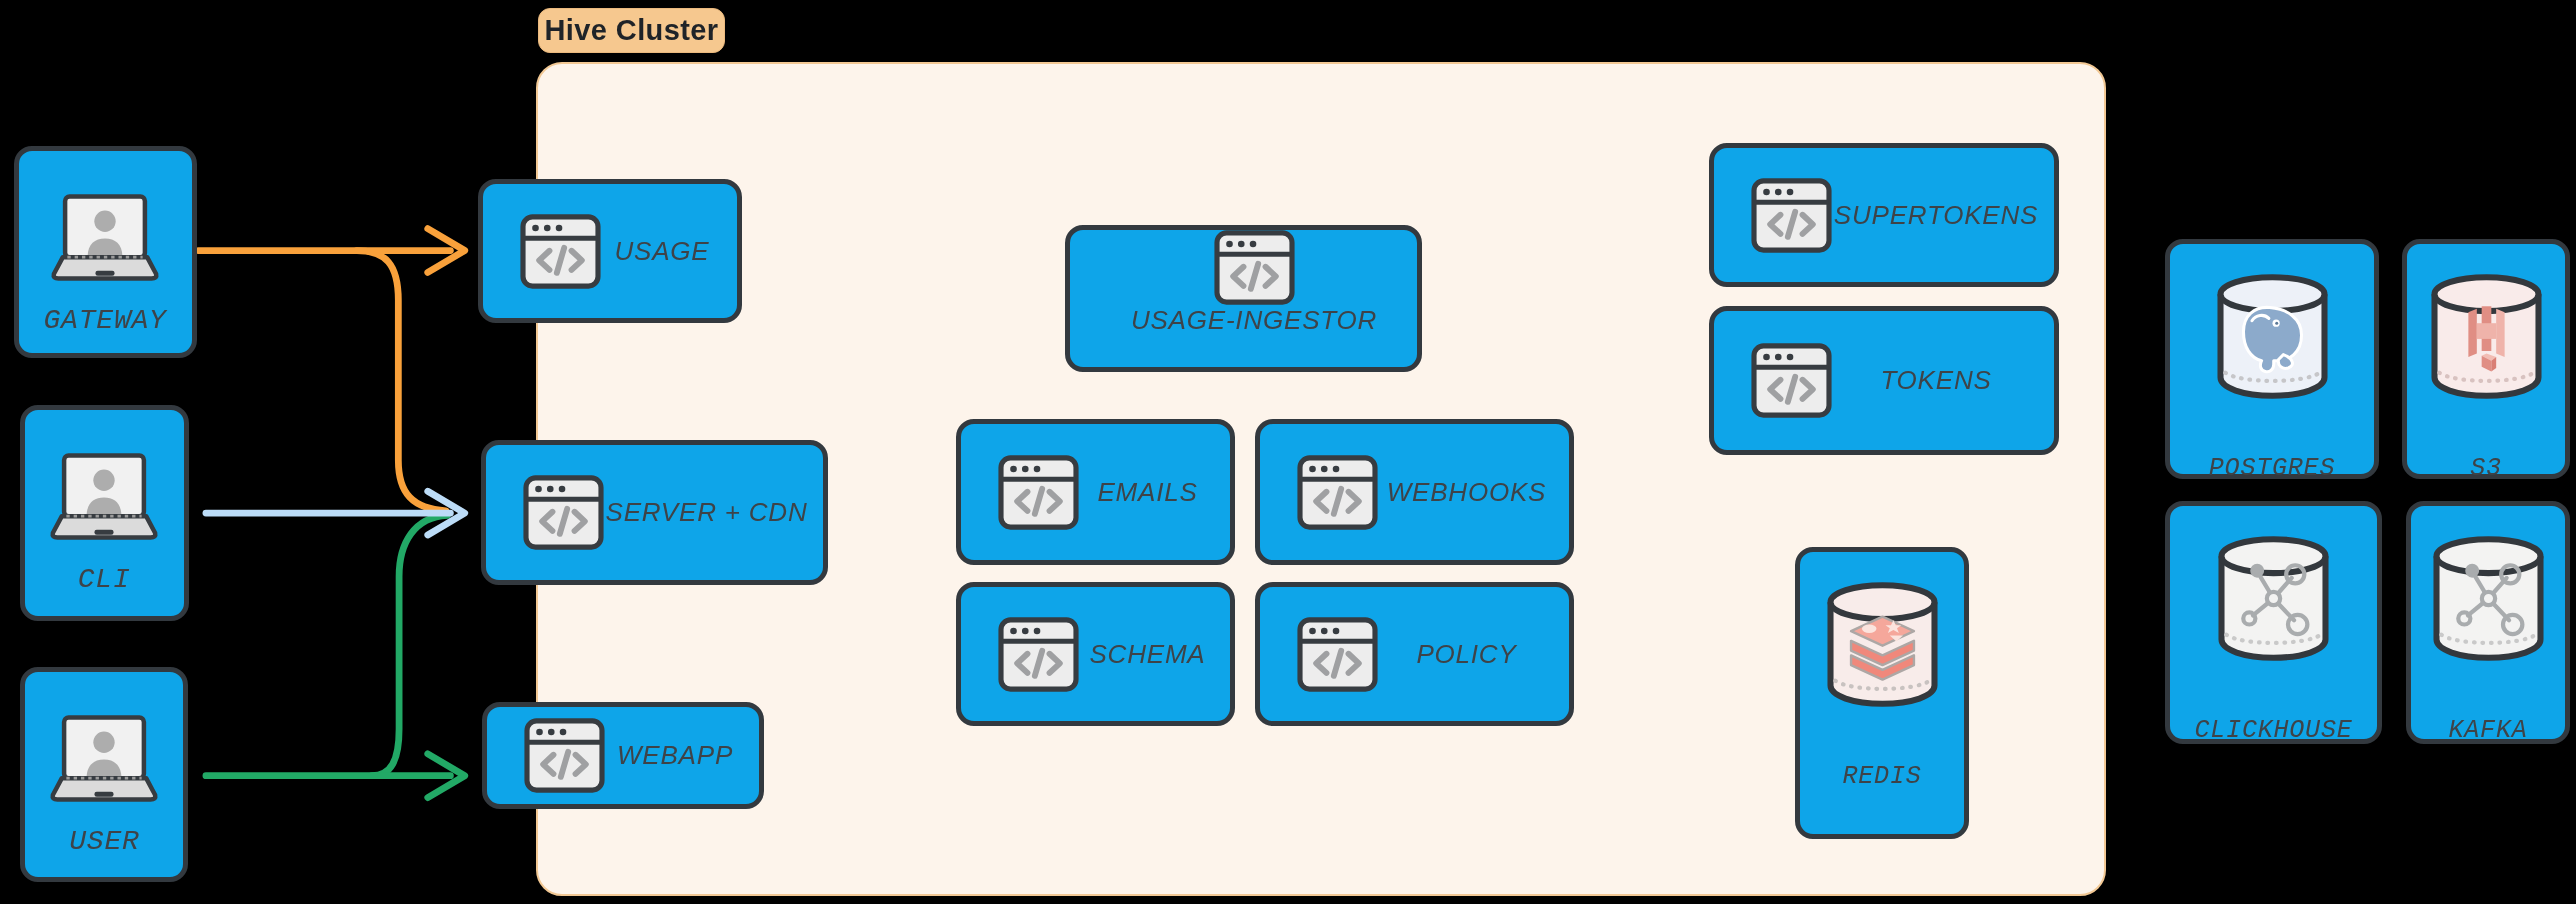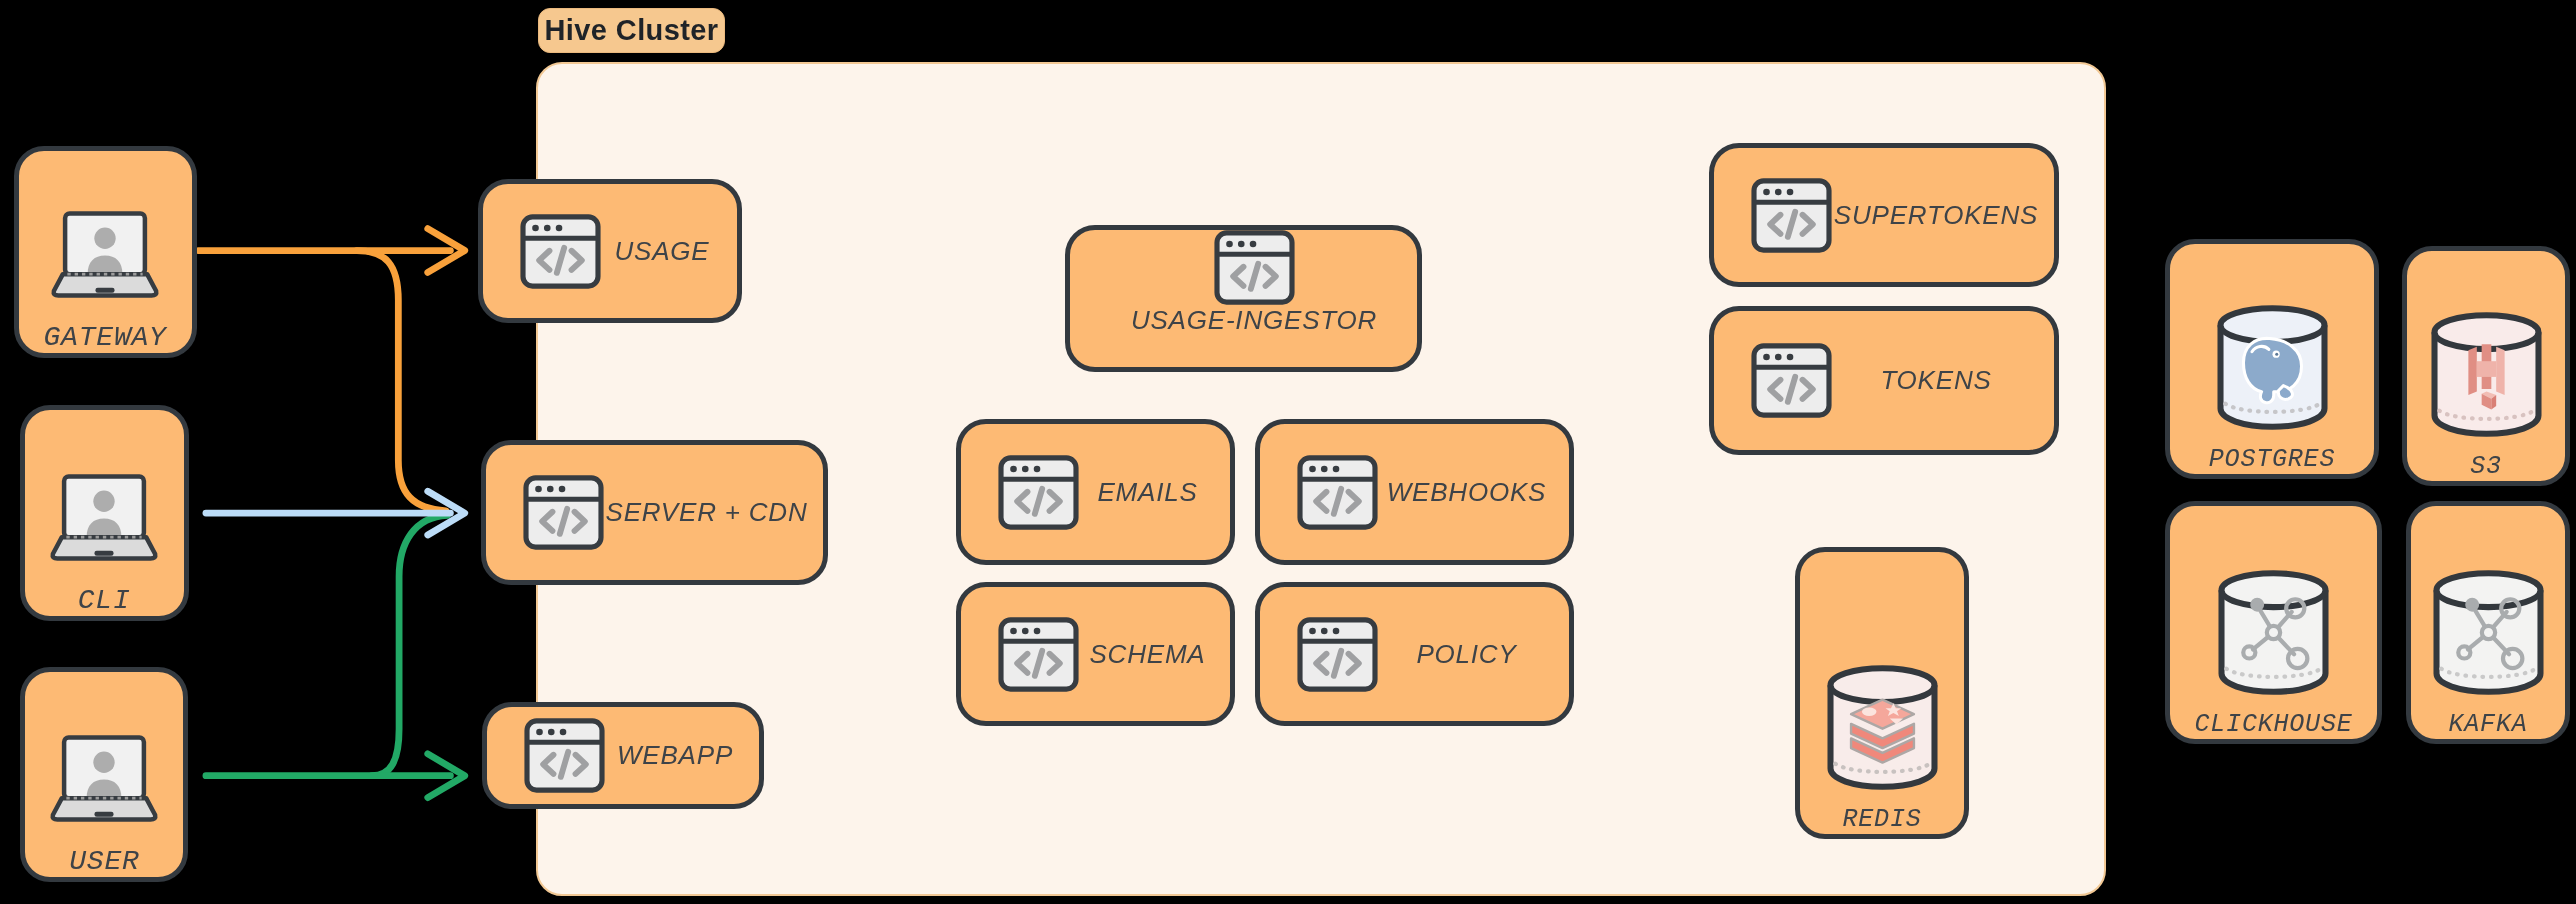--- a/index.html
+++ b/index.html
@@ -13,35 +13,35 @@
     background:#FDF4EB;border:2.3px solid #F2C894;border-radius:26px;box-sizing:border-box;
   }
   .cluster-badge{
     position:absolute;left:538px;top:7.5px;width:187px;height:45px;
     background:#F6C88F;border:1.5px solid #EBB97E;border-radius:12px;box-sizing:border-box;
     display:flex;align-items:center;justify-content:center;
     font-size:29px;font-weight:bold;color:#1F2328;letter-spacing:0.4px;
   }
   
   .node{
-    position:absolute;background:#fdba74;border:5.3px solid #33393F;border-radius:30px;
-    box-sizing:border-box;z-index:3;justify-content:flex-end;
+    position:absolute;background:#0ea5e9;border:5.3px solid #33393F;border-radius:18px;
+    box-sizing:border-box;z-index:3;
   }
   .node .label{
     font-style:italic;color:#3E4348;letter-spacing:0.8px;white-space:nowrap;
   }
   
   .service{display:flex;align-items:center;padding-left:36px;padding-right:15px;}
   .service .label{flex:1;text-align:center;font-size:26px;}
   
   .vcard{display:flex;flex-direction:column;align-items:center;font-family:Liberation Mono, monospace;}
   .vcard .label{text-align:center;font-size:26.4px;}
   .client{padding-top:42px;}
   .client .label{margin-top:22.6px;font-size:28px;}
-  .dstore{padding-top:26px;}
+  .dstore{padding-top:26px;gap:40px;}
   .dstore .label{margin-top:10.6px;font-size:25px;}
   .arrows{position:absolute;left:0;top:0;z-index:2;}
   .icon{flex:0 0 auto;}
 </style>
 </head>
 <body>
 
 <div class="canvas">
 
   <div class="cluster"></div>
@@ -289,21 +289,21 @@
         <path d="M95 62 C70 60 52 76 52 102 C52 128 64 146 82 150 C78 158 80 166 88 168 C96 170 102 164 102 156 L102 150 C128 152 148 136 148 108 C148 80 124 64 95 62 Z" fill="#8CAACB"></path>
         <path d="M118 140 C134 146 138 158 126 162 C116 165 108 158 110 148 Z" fill="#8CAACB"></path>
         <path d="M66 84 C72 74 86 72 94 80" fill="none"></path>
       </g>
       <circle cx="106" cy="88" r="6" fill="#FFFFFF"></circle>
       <circle cx="107" cy="88" r="2.5" fill="#5B7896"></circle>
     </svg>
     <div class="label">POSTGRES</div>
   </div>
 
-  <div class="node vcard dstore" style="left:2402px;top:246px;width:168px;height:240px;">
+  <div class="node vcard dstore" style="left:2402px;top:239px;width:168px;height:240px;">
     <svg class="icon" width="121" height="133" viewBox="0 0 200 220">
       <path d="M14 40 V178 C14 195 52 208 100 208 C148 208 186 195 186 178 V40" stroke="#33383D" stroke-width="10" stroke-linejoin="round" fill="#F9EBEA"></path>
       <path d="M22 170 C48 188 152 188 178 170" fill="none" stroke="#D8C2C0" stroke-width="7" stroke-dasharray="1 13" stroke-linecap="round"></path>
       <ellipse cx="100" cy="40" rx="86" ry="28" stroke="#33383D" stroke-width="10" fill="#F9EBEA"></ellipse>
       <g>
         <polygon points="70,70 84,64 84,138 70,144" fill="#E08E84"></polygon>
         <polygon points="116,64 130,70 130,144 116,138" fill="#EFB3AA"></polygon>
         <rect x="92" y="60" width="16" height="74" fill="#E08E84"></rect>
         <rect x="84" y="88" width="32" height="26" fill="#EFB3AA"></rect>
         <polygon points="92,142 100,138 116,144 108,150" fill="#F2BDB4"></polygon>

